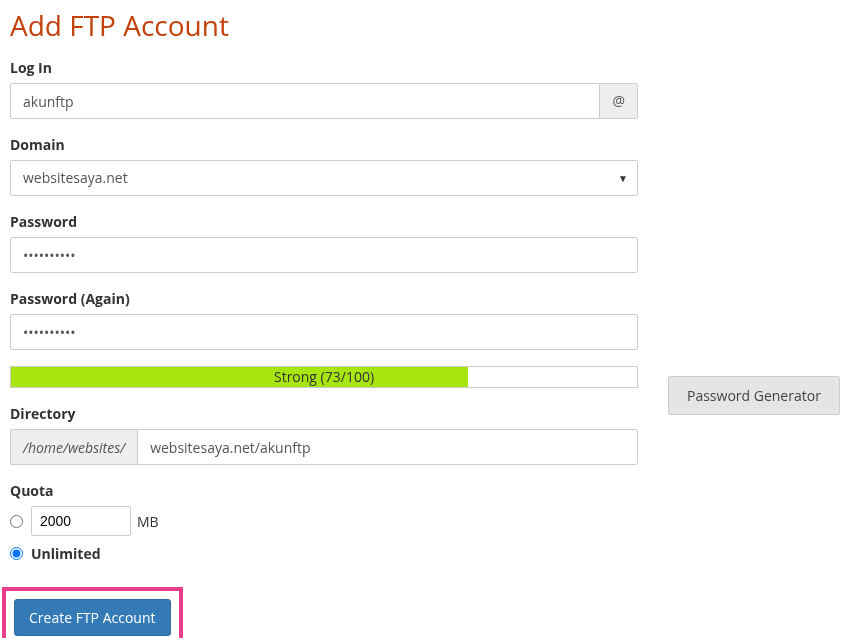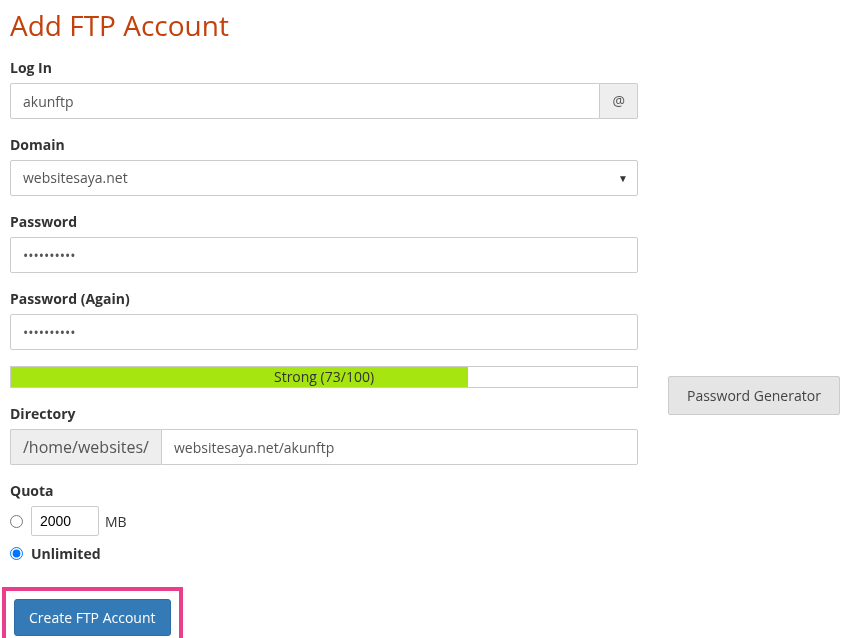--- a/index.html
+++ b/index.html
@@ -127,43 +127,44 @@
       line-height: 14px;
       font-family: Georgia, serif;
       vertical-align: middle;
       margin-left: 2px;
     }
     .dir-group {
       display: flex;
     }
     .dir-prefix {
       padding: 6px 12px;
-      font-size: 16px;
+      font-size: 14px;
       color: #555;
       background-color: #eee;
       border: 1px solid #ccc;
       border-right: 0;
       border-radius: 2px 0 0 2px;
       display: flex;
       align-items: center;
       white-space: nowrap;
+      font-style: italic;
     }
     .dir-group .form-control {
       border-radius: 0 2px 2px 0;
     }
     .quota-row {
       display: flex;
       align-items: center;
       margin-bottom: 8px;
     }
     .quota-row input[type="radio"] {
       margin-right: 8px;
     }
     .quota-input {
-      width: 68px;
+      width: 100px;
       height: 30px;
       padding: 4px 8px;
       font-size: 14px;
       border: 1px solid #ccc;
       border-radius: 2px;
       margin-right: 6px;
     }
     .quota-unit {
       color: #333;
     }

